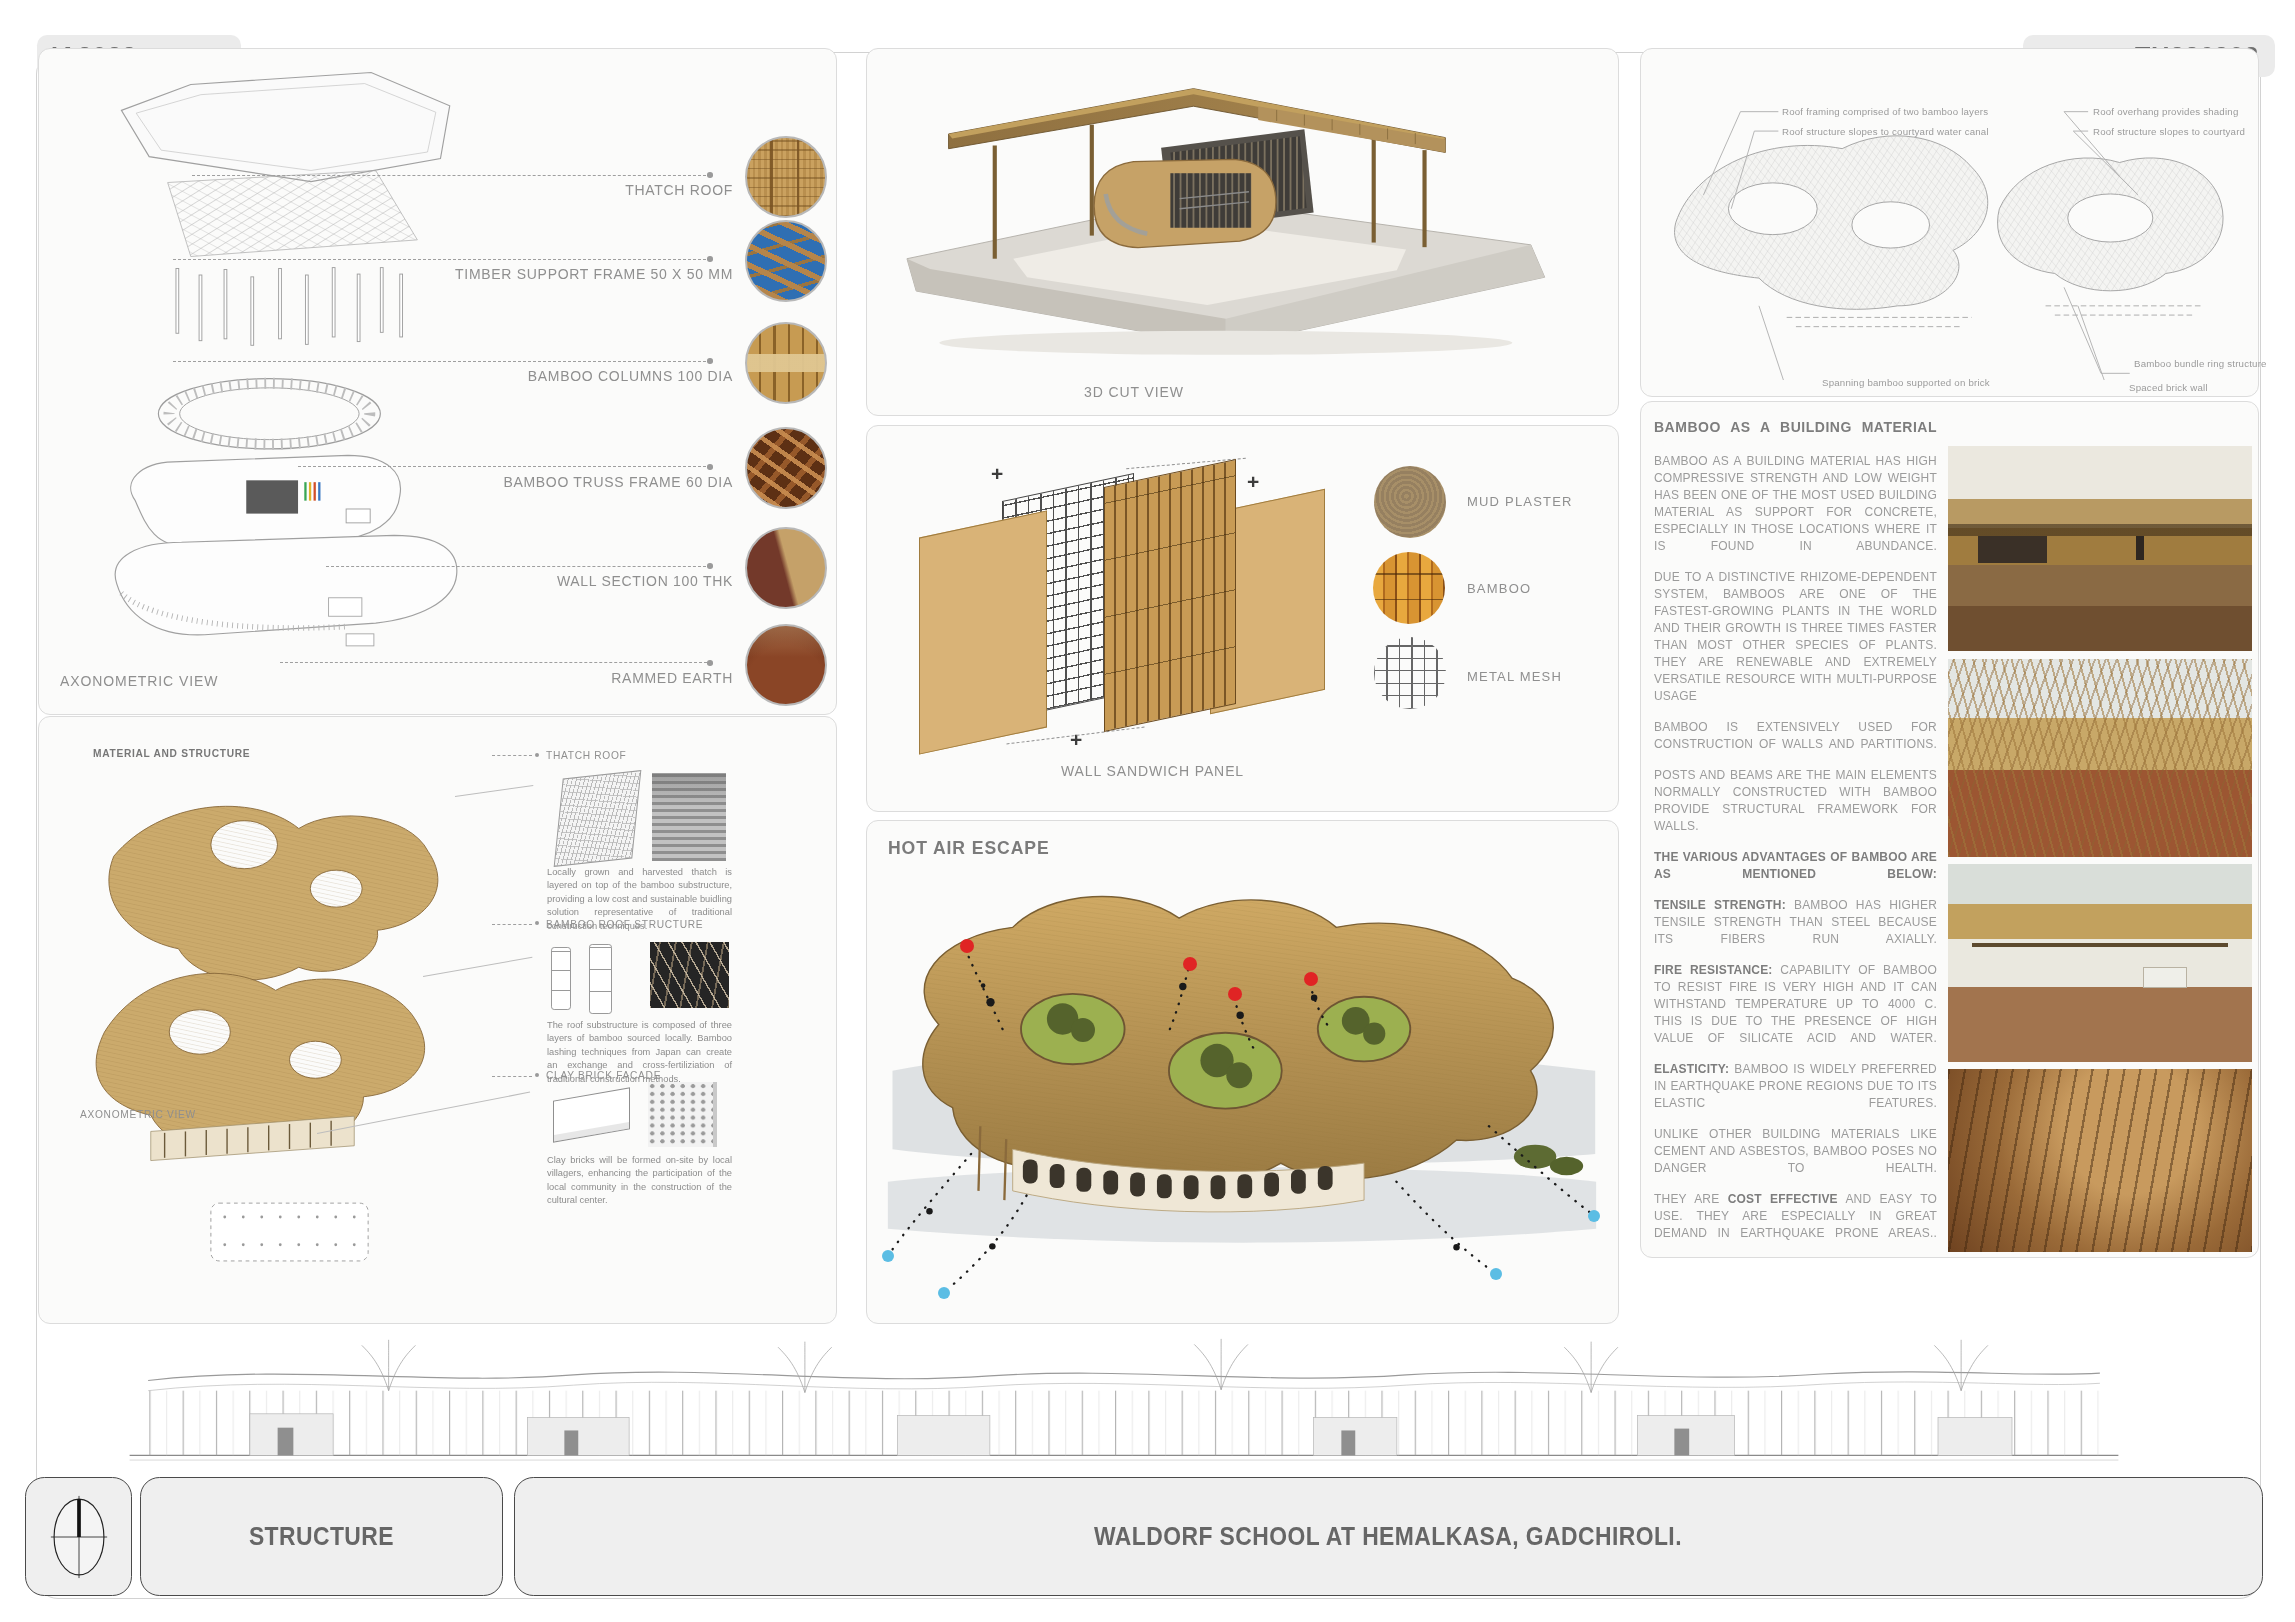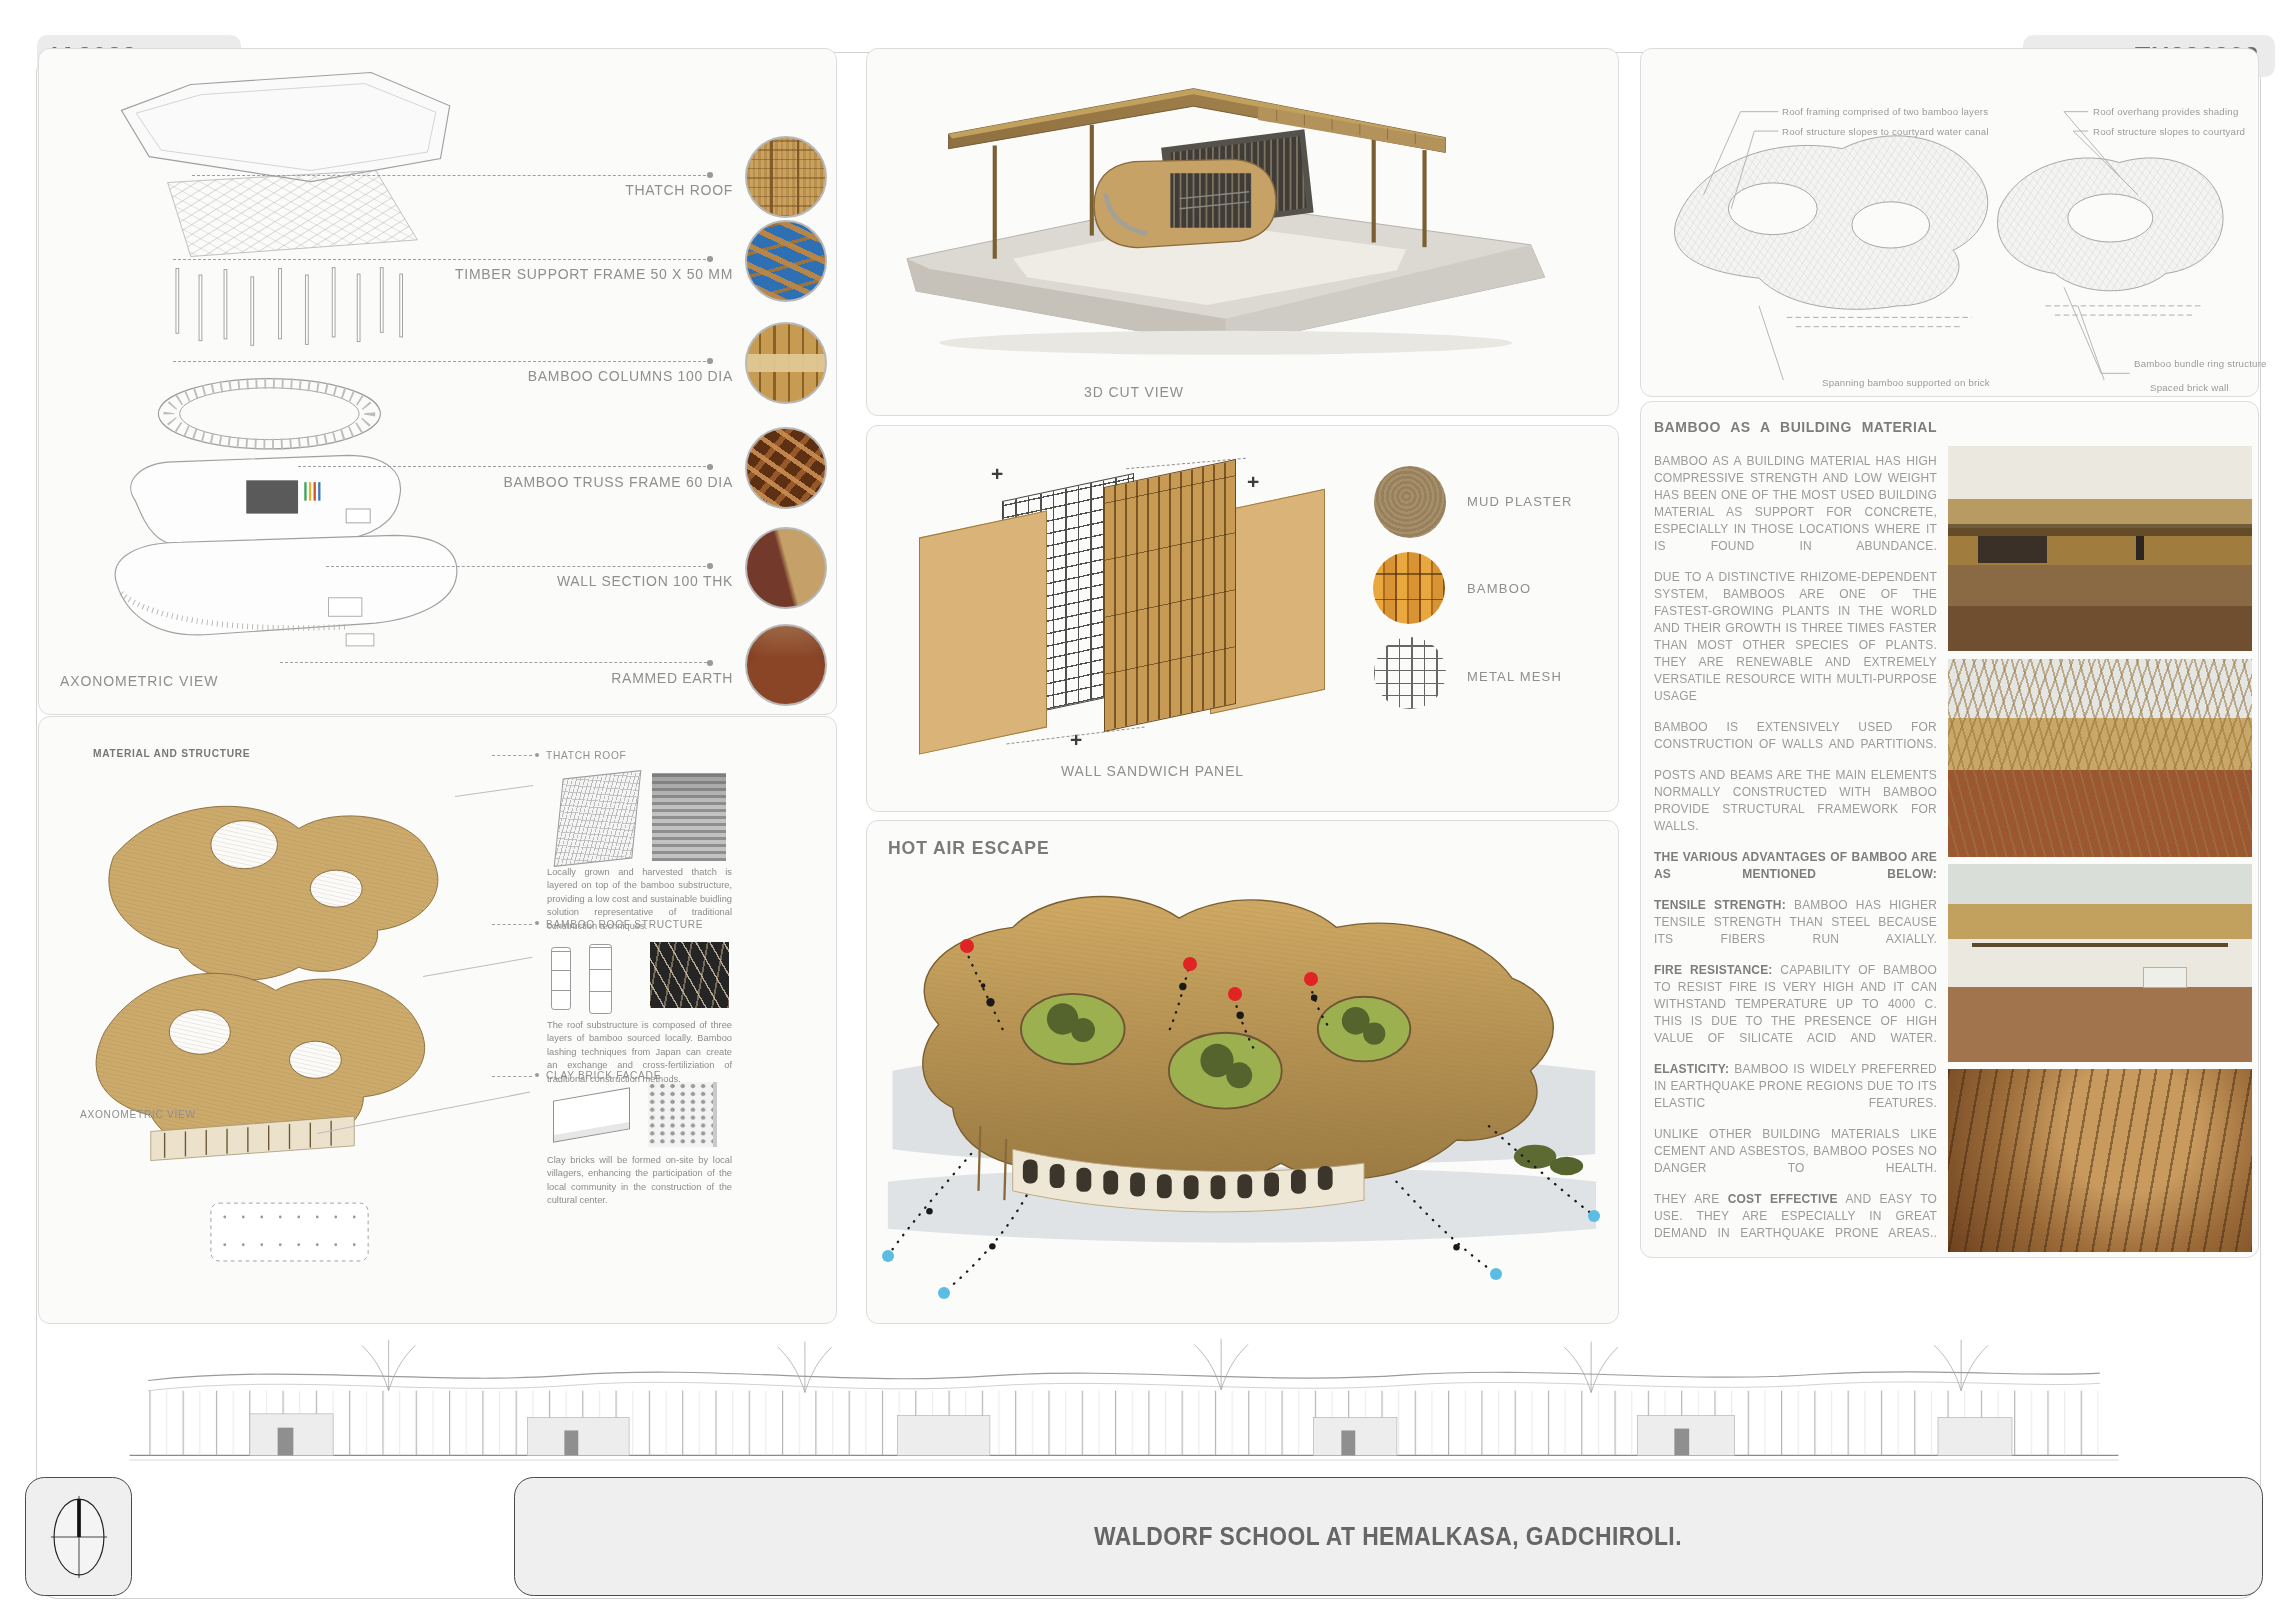--- a/index.html
+++ b/index.html
@@ -459,21 +459,21 @@
         <path d="M1042,706 L980,706 L900,520" transform="translate(0,-20)"></path>
         <path d="M1042,758 L1000,758 L930,560" transform="translate(0,-20)"></path>
       </g>
     </svg>
     <div class="ann" style="left:141px;top:57px;">Roof framing comprised of two bamboo layers</div>
     <div class="ann" style="left:141px;top:77px;">Roof structure slopes to courtyard water canal</div>
     <div class="ann" style="left:452px;top:57px;">Roof overhang provides shading</div>
     <div class="ann" style="left:452px;top:77px;">Roof structure slopes to courtyard</div>
     <div class="ann" style="left:181px;top:328px;">Spanning bamboo supported on brick</div>
     <div class="ann" style="left:493px;top:309px;">Bamboo bundle ring structure</div>
-    <div class="ann" style="left:509px;top:333px;">Spaced brick wall</div>
+    <div class="ann" style="left:488px;top:333px;">Spaced brick wall</div>
   </div>
 
   <div class="panel" style="left:1640px;top:401px;width:617px;height:855px;"></div>
 
   <div style="position:absolute;left:1654px;top:419px;width:283px;">
     <p class="tx-head">BAMBOO AS A BUILDING MATERIAL</p>
     <p class="tx"><span>BAMBOO AS A BUILDING MATERIAL HAS HIGH COMPRESSIVE STRENGTH AND LOW WEIGHT HAS BEEN ONE OF THE MOST USED BUILDING MATERIAL AS SUPPORT FOR CONCRETE, ESPECIALLY IN THOSE LOCATIONS WHERE IT IS FOUND IN ABUNDANCE.</span></p>
     <p class="tx"><span>DUE TO A DISTINCTIVE RHIZOME-DEPENDENT SYSTEM, BAMBOOS ARE ONE OF THE FASTEST-GROWING PLANTS IN THE WORLD AND THEIR GROWTH IS THREE TIMES FASTER THAN MOST OTHER SPECIES OF PLANTS. THEY ARE RENEWABLE AND EXTREMELY VERSATILE RESOURCE WITH MULTI-PURPOSE USAGE</span></p>
     <p class="tx"><span>BAMBOO IS EXTENSIVELY USED FOR CONSTRUCTION OF WALLS AND PARTITIONS.</span></p>
     <p class="tx"><span>POSTS AND BEAMS ARE THE MAIN ELEMENTS NORMALLY CONSTRUCTED WITH BAMBOO PROVIDE STRUCTURAL FRAMEWORK FOR WALLS.</span></p>
@@ -543,18 +543,21 @@
   </svg>
 
   <div class="bar" style="left:25.4px;width:105px;">
     <svg width="60" height="88" viewBox="0 0 130 190">
       <ellipse cx="65" cy="95" rx="54" ry="82" fill="#f4f4f4" stroke="#222" stroke-width="2.5"></ellipse>
       <line x1="65" y1="6" x2="65" y2="184" stroke="#222" stroke-width="1.8"></line>
       <line x1="4" y1="95" x2="126" y2="95" stroke="#222" stroke-width="1.8"></line>
       <rect x="61" y="13" width="8" height="82" fill="#111"></rect>
     </svg>
   </div>
+  <div class="bar" style="left:140px;width:361px;">
+    <span class="bar-text">STRUCTURE</span>
+  </div>
   <div class="bar" style="left:514px;width:1747px;">
     <span class="bar-text">WALDORF SCHOOL AT HEMALKASA, GADCHIROLI.</span>
   </div>
 
 </div>
 
 
 </body></html>

